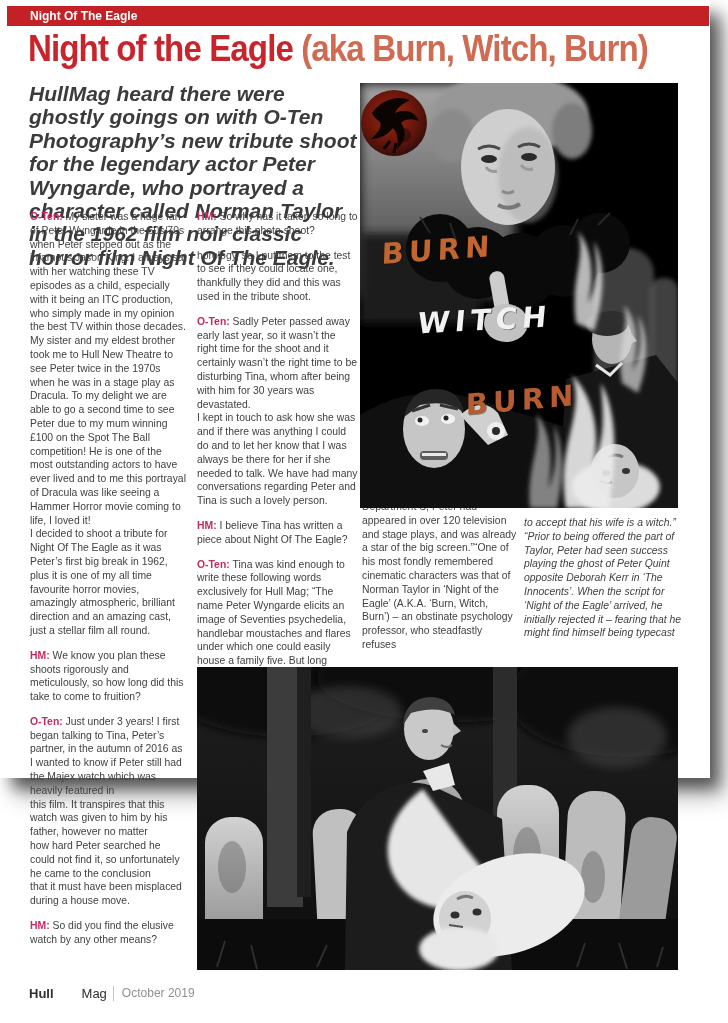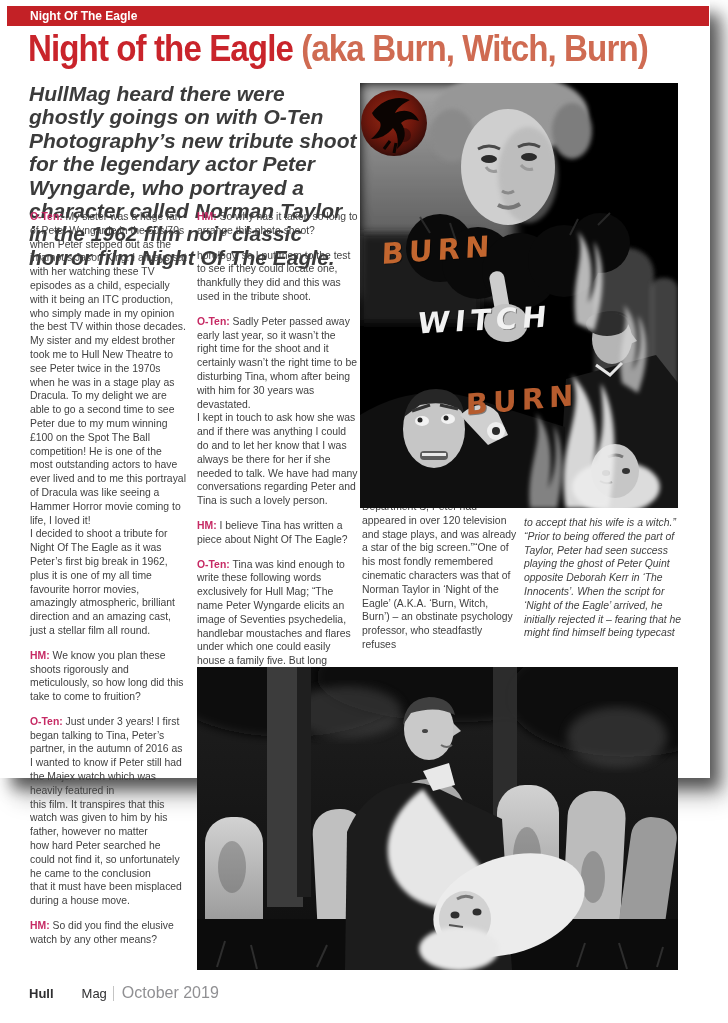--- a/index.html
+++ b/index.html
@@ -35,21 +35,21 @@
   .word-witch{left:58px;top:220px;color:#f2f2f2;transform:skewX(-8deg) rotate(-3deg);}
   .word-burn2{left:106px;top:300px;color:#b65c2e;transform:skewX(-5deg) rotate(-5deg);}
   .eagle-logo{position:absolute;left:228px;top:4px;width:70px;height:80px;}
   
   .graveyard{position:absolute;left:197px;top:667px;width:481px;height:303px;background:#151515;overflow:hidden;}
   
   .footer{position:absolute;left:29px;top:983px;height:20px;display:flex;align-items:center;font-size:13px;}
   .f-hull{font-weight:800;color:#2f2f31;}
   .f-mag{font-weight:400;color:#2f2f31;margin-left:28px;}
   .f-div{width:1px;height:15px;background:#c4c4c4;margin:0 8px 0 6px;}
-  .f-date{color:#909093;font-size:16px;text-align:center;}
+  .f-date{color:#909093;font-size:12px;text-align:center;}
 </style>
 </head>
 <body>
 
 <div class="page">
 
   <div class="topbar">
     <span>Night Of The Eagle</span>
   </div>
 

